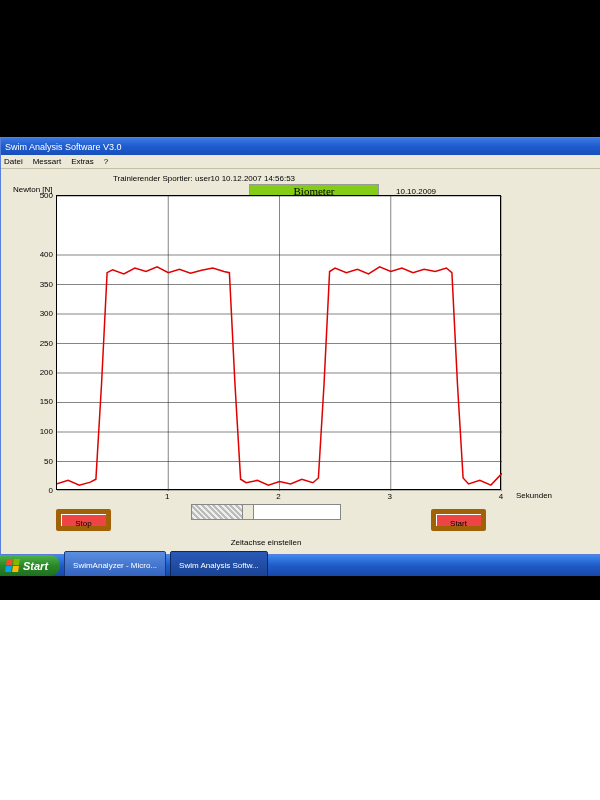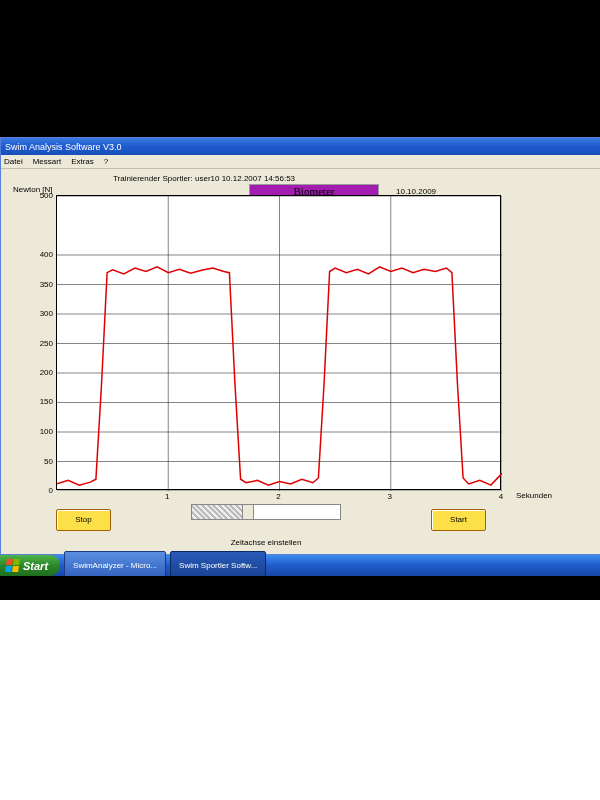--- a/index.html
+++ b/index.html
@@ -58,21 +58,21 @@
   }
   .trainer-label {
     position: absolute;
     left: 112px; top: 5px;
     font-size: 8px;
   }
   .biometer-box {
     position:absolute;
     left:248px; top:15px;
     width:130px; height:15px;
-    background:#a21caf;
+    background:#84cc16;
     border:1px solid #999;
     text-align:center;
     line-height:13px;
     font-size:11px;
     font-family: serif;
   }
   .date-label {
     position:absolute; left:395px; top:18px; font-size:8px;
   }
   .ylabel { position:absolute; left:12px; top:16px; font-size:8px; }
@@ -82,22 +82,22 @@
     width:445px; height:295px;
     background:#fff;
     border:1px solid #000;
   }
   .ytick { position:absolute; left:30px; width:22px; text-align:right; font-size:8px; transform:translateY(-50%); }
   .xtick { position:absolute; top:323px; font-size:8px; transform:translateX(-50%); }
   .xlabel { position:absolute; left:515px; top:322px; font-size:8px; }
   .stop-btn, .start-btn {
     position:absolute;
     width:55px; height:22px;
-    background:#fde047;
-    border:1px solid #a16207; border-radius:2px;
+    background:#ef4444;
+    border:5px solid #a16207; border-radius:2px;
     box-shadow:1px 1px 0 #fff inset;
     font-size:8px;
     text-align:center; line-height:20px;
   }
   .stop-btn { left:55px; top:340px; }
   .start-btn { left:430px; top:340px; }
   .zeitachse {
     position:absolute; left:190px; top:335px;
     width:150px;
   }
@@ -227,19 +227,19 @@
           <div></div>
           <div></div>
           <div></div>
         </div>
       <span>Start</span>
     </div>
     <div class="task-item">
         <span>SwimAnalyzer - Micro...</span>
       </div>
     <div class="task-item active">
-        <span>Swim Sportler Softw...</span>
+        <span>Swim Analysis Softw...</span>
       </div>
 
   </div>
 
   <div class="black-bottom"></div>
 </div>
 
 </body></html>

